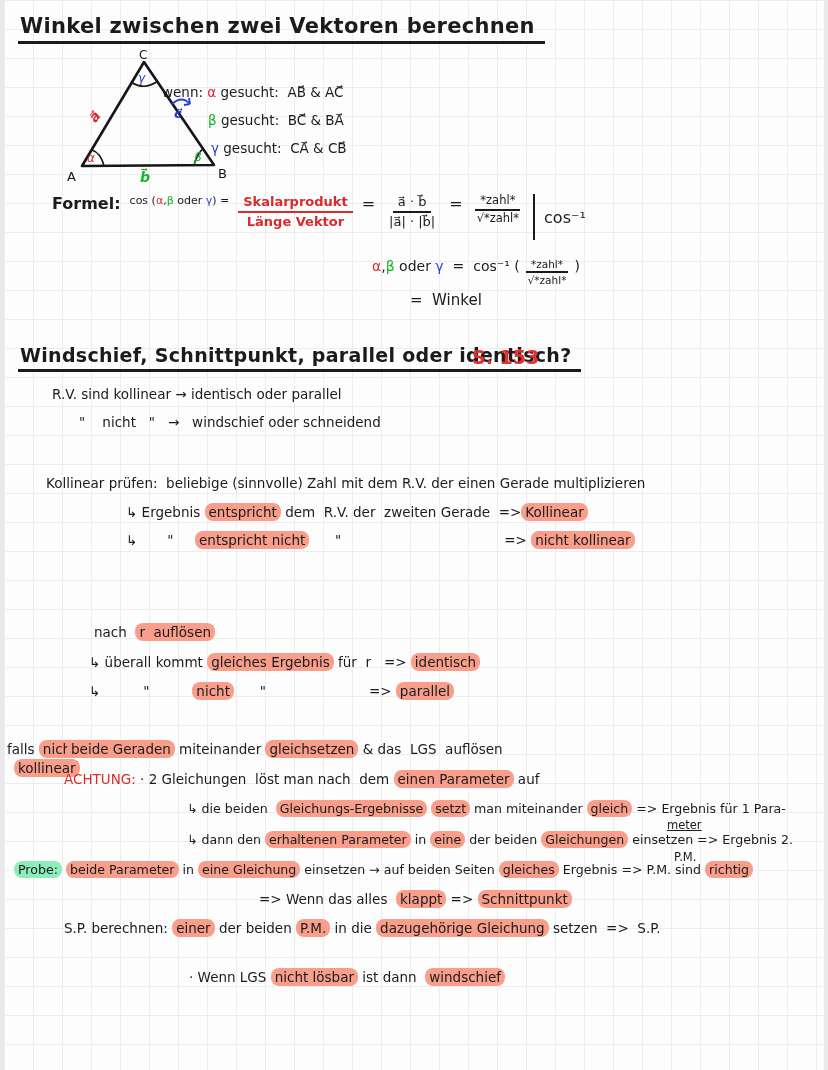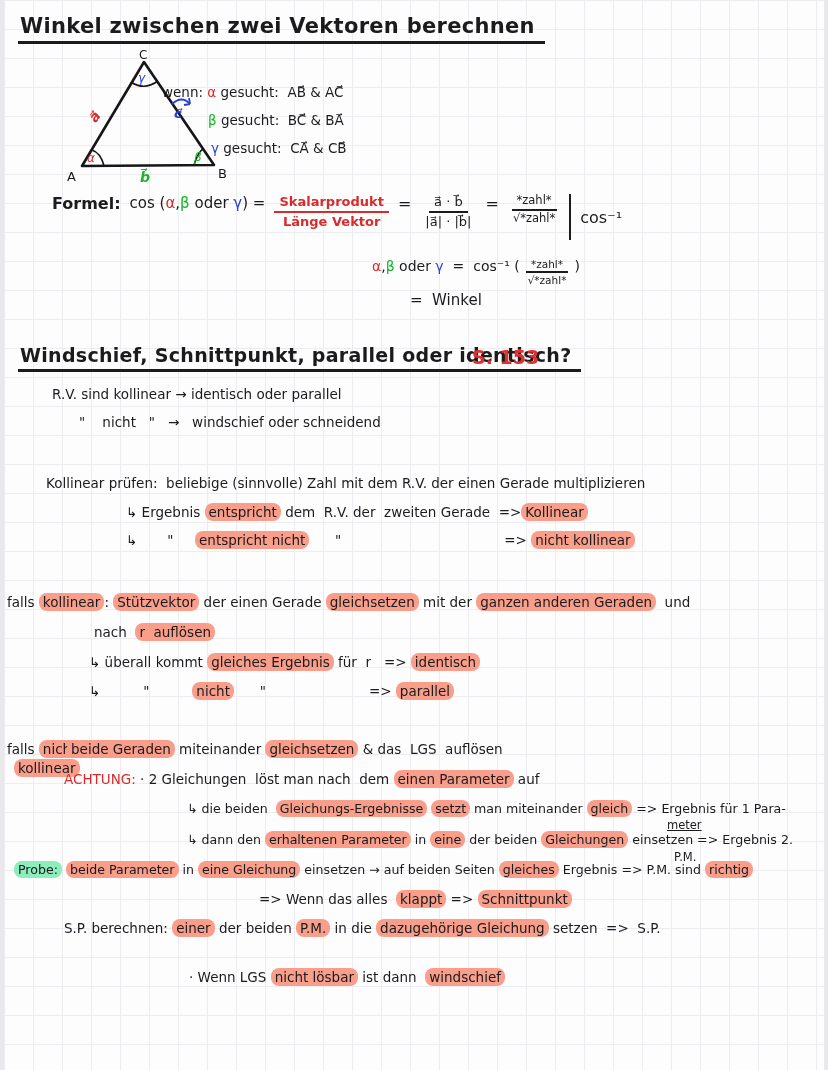--- a/index.html
+++ b/index.html
@@ -67,21 +67,21 @@
     <text x="86" y="132" font-size="14" font-weight="bold" font-style="italic" fill="#17b42c">b⃗</text>
     <text x="120" y="68" font-size="13" font-weight="bold" font-style="italic" fill="#2940d3">c⃗</text>
   </svg>
 
   <div class="line" style="left:158px;top:84px;"><span>wenn: </span><span class="red">α</span><span> gesucht:  </span><span>AB⃗ &amp; AC⃗</span></div>
   <div class="line" style="left:204px;top:112px;"><span class="green">β</span><span> gesucht:  </span><span>BC⃗ &amp; BA⃗</span></div>
   <div class="line" style="left:207px;top:140px;"><span class="blue">γ</span><span> gesucht:  </span><span>CA⃗ &amp; CB⃗</span></div>
 
   <div class="frow" style="left:48px;top:194px;">
     <span class="lbl">Formel:</span>
-    <span style="font-size:15px;"><span>cos (</span><span class="red">α</span><span>,</span><span class="green">β</span><span> oder </span><span class="blue">γ</span><span>) =</span></span>
+    <span style="font-size:11px;"><span>cos (</span><span class="red">α</span><span>,</span><span class="green">β</span><span> oder </span><span class="blue">γ</span><span>) =</span></span>
     <span class="frac redfrac">
       <span class="num">Skalarprodukt</span>
       <span class="den">Länge Vektor</span>
     </span>
     <span>=</span>
     <span class="frac">
       <span class="num">a⃗ · b⃗</span>
       <span class="den">|a⃗| · |b⃗|</span>
     </span>
     <span>=</span>
@@ -107,21 +107,20 @@
   <div class="title title2" style="left:14px;top:344px;">Windschief, Schnittpunkt, parallel oder identisch?</div>
   <div class="pageref" style="left:468px;top:346px;">S. 153</div>
 
   <div class="line" style="left:48px;top:386px;"><span>R.V. sind kollinear → identisch oder parallel</span></div>
   <div class="line" style="left:75px;top:414px;"><span>"    nicht   "   →   windschief oder schneidend</span></div>
 
   <div class="line" style="left:122px;top:504px;"><span>↳ Ergebnis </span><span class="hl">entspricht</span><span> dem  R.V. der  zweiten Gerade  =&gt;</span><span class="hl">Kollinear</span></div>
   <div class="line" style="left:42px;top:475px;"><span>Kollinear prüfen:  beliebige (sinnvolle) Zahl mit dem R.V. der einen Gerade multiplizieren</span></div>
   <div class="line" style="left:122px;top:532px;"><span>↳       "     </span><span class="hl">entspricht nicht</span><span>      "                                      =&gt; </span><span class="hl">nicht kollinear</span></div>
 
-  <div class="line" style="left:3px;top:594px;"><span>falls </span><span class="hl">kollinear</span><span>: </span><span class="hl">Stützvektor</span><span> der einen Gerade </span><span class="hl">gleichsetzen</span><span> mit der </span><span class="hl">ganzen anderen Geraden</span><span>  und</span></div>
   <div class="line" style="left:90px;top:624px;"><span>nach  </span><span class="hl">r  auflösen</span></div>
   <div class="line" style="left:85px;top:654px;"><span>↳ überall kommt </span><span class="hl">gleiches Ergebnis</span><span> für  r   =&gt; </span><span class="hl">identisch</span></div>
   <div class="line" style="left:85px;top:683px;"><span>↳          "          </span><span class="hl">nicht</span><span>      "                        =&gt; </span><span class="hl">parallel</span></div>
 
   <div class="line" style="left:3px;top:741px;"><span>falls </span><span class="hl">nicht</span><span> :</span></div>
   <div class="line" style="left:10px;top:760px;"><span class="hl">kollinear</span></div>
   <div class="line" style="left:63px;top:741px;"><span class="hl">beide Geraden</span><span> miteinander </span><span class="hl">gleichsetzen</span><span> &amp; das  LGS  auflösen</span></div>
   <div class="line" style="left:60px;top:771px;"><span class="red">ACHTUNG:</span><span> · 2 Gleichungen  löst man nach  dem </span><span class="hl">einen Parameter</span><span> auf</span></div>
   <div class="line sm" style="left:183px;top:801px;"><span>↳ die beiden  </span><span class="hl">Gleichungs-Ergebnisse</span><span> </span><span class="hl">setzt</span><span> man miteinander </span><span class="hl">gleich</span><span> =&gt; Ergebnis für 1 Para-</span></div>
   <div class="line tiny" style="left:663px;top:818px;text-decoration:underline;"><span>meter</span></div>

